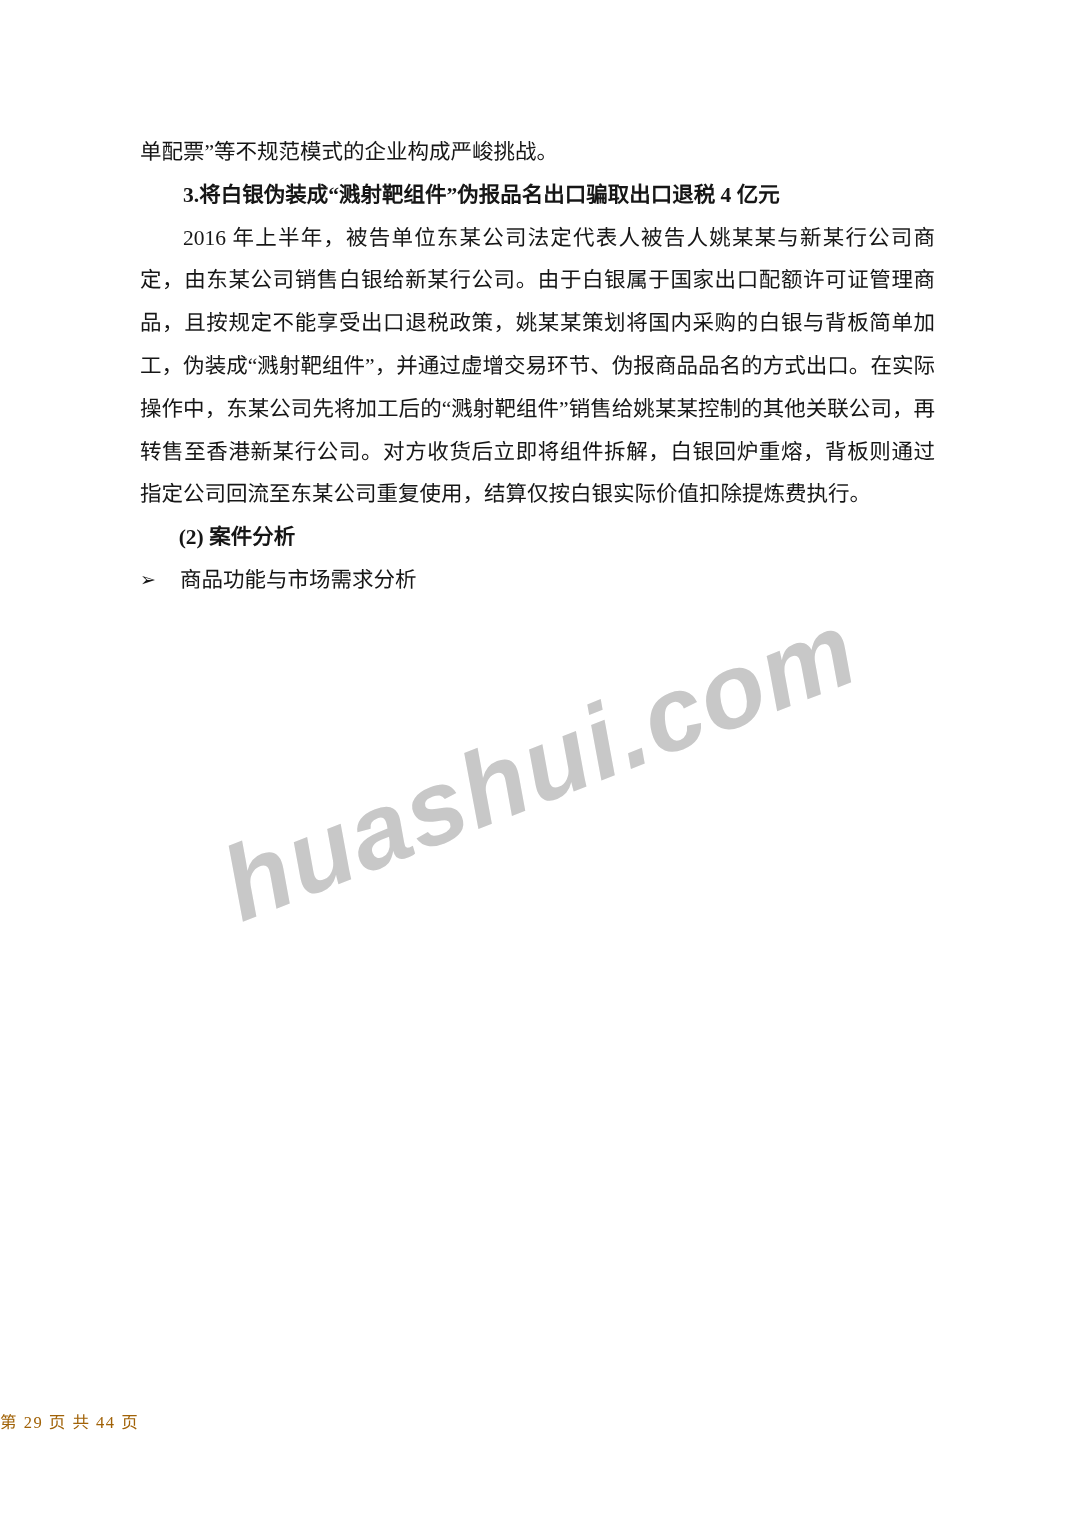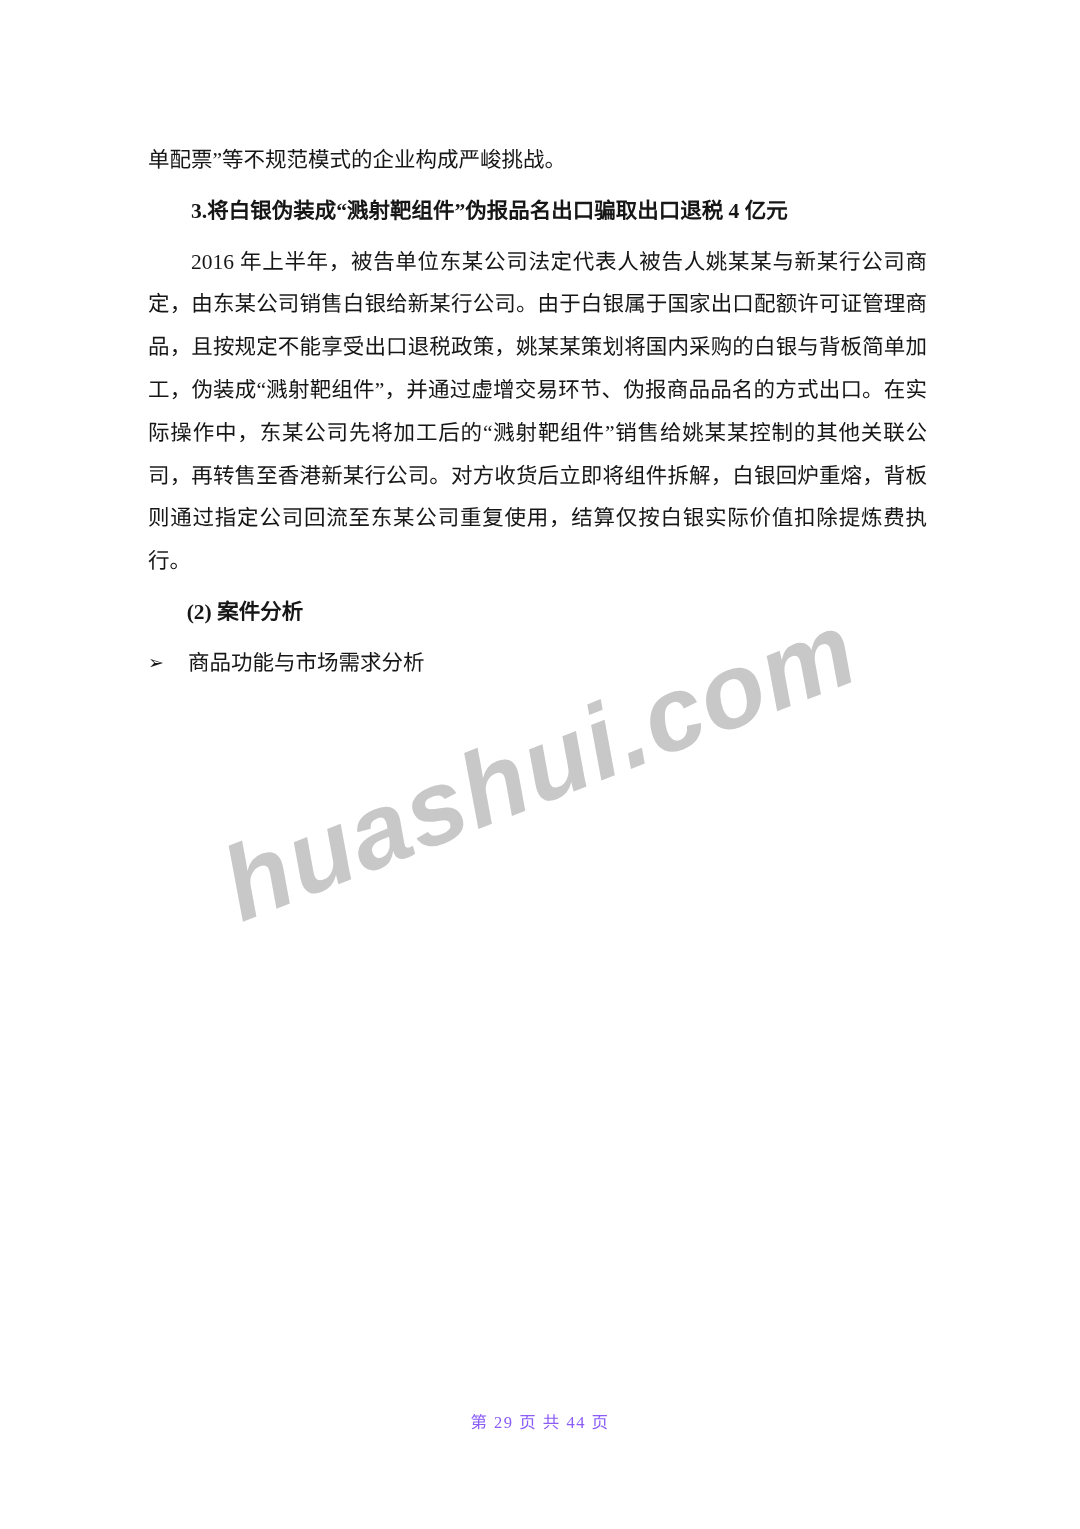--- a/index.html
+++ b/index.html
@@ -40,21 +40,21 @@
     left: 140px;
     top: 131px;
     width: 795px;
     font-size: 21.5px;
     line-height: 42.8px;
     text-align: justify;
     text-justify: inter-character;
     z-index: 1;
   }
   .content p, .content h3, .content h4 {
-    margin: 8px;
+    margin: 0;
     padding: 0;
     font-size: 21.5px;
     line-height: 42.8px;
   }
   .para { text-indent: 2em; }
   .para-continued { text-indent: 0; }
   .case-heading {
     font-weight: bold;
     text-indent: 2em;
     text-align: left;
@@ -73,24 +73,23 @@
     display: inline-block;
     font-size: 19px;
     margin-right: 24px;
     transform: translateY(-1px);
   }
   .page-footer {
     position: absolute;
     left: 0;
     top: 1409px;
     width: 100%;
-    text-align: center;
     font-size: 16.5px;
     letter-spacing: 1.5px;
-    color: #8b5cf6;
+    color: #a16207;
     z-index: 1;
   }
 </style>
 </head>
 <body>
 
 <div class="page">
 
   <div class="watermark">huashui.com</div>
 

